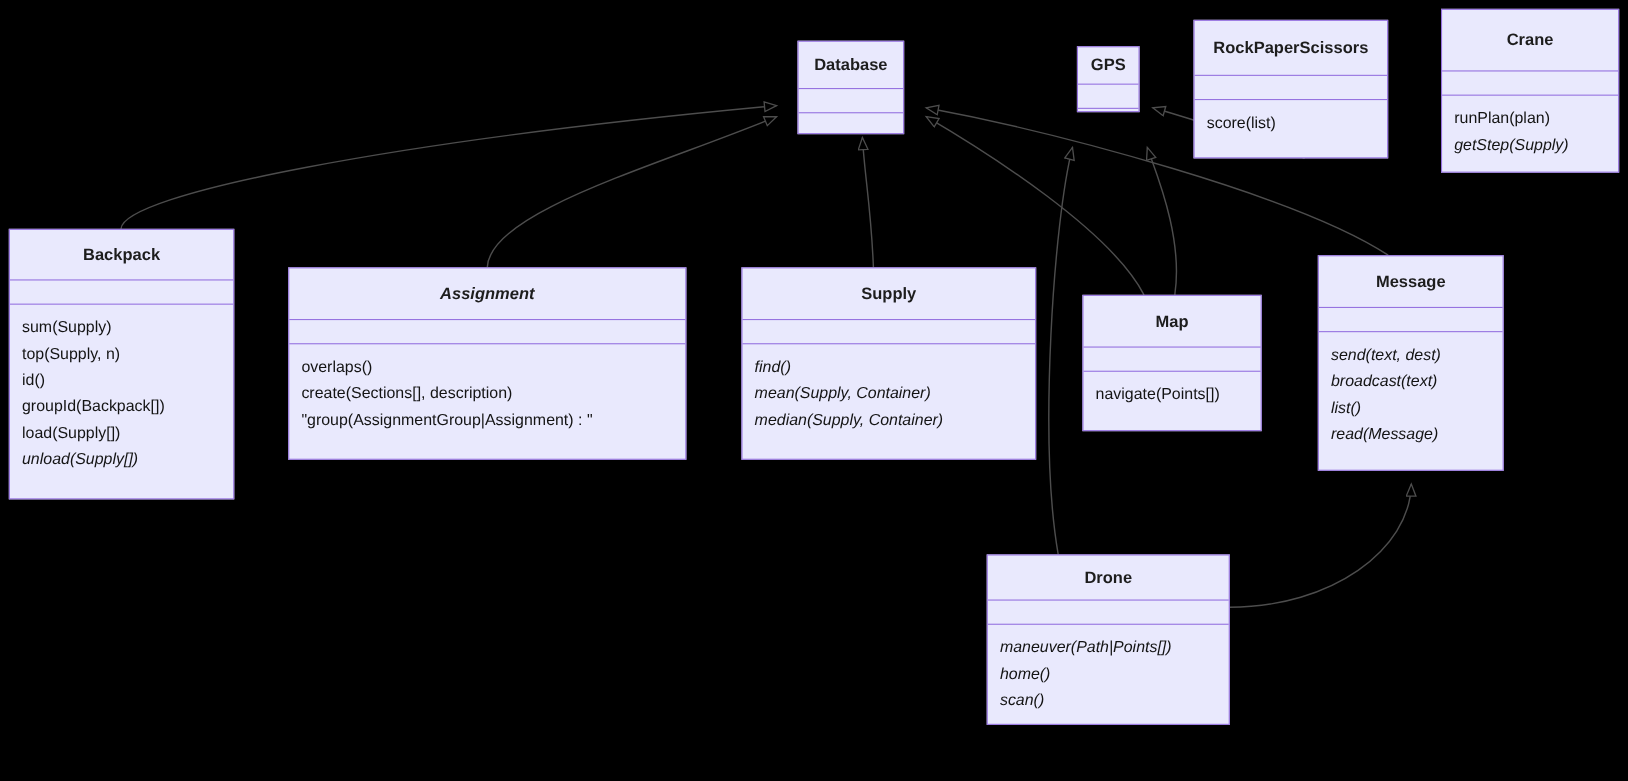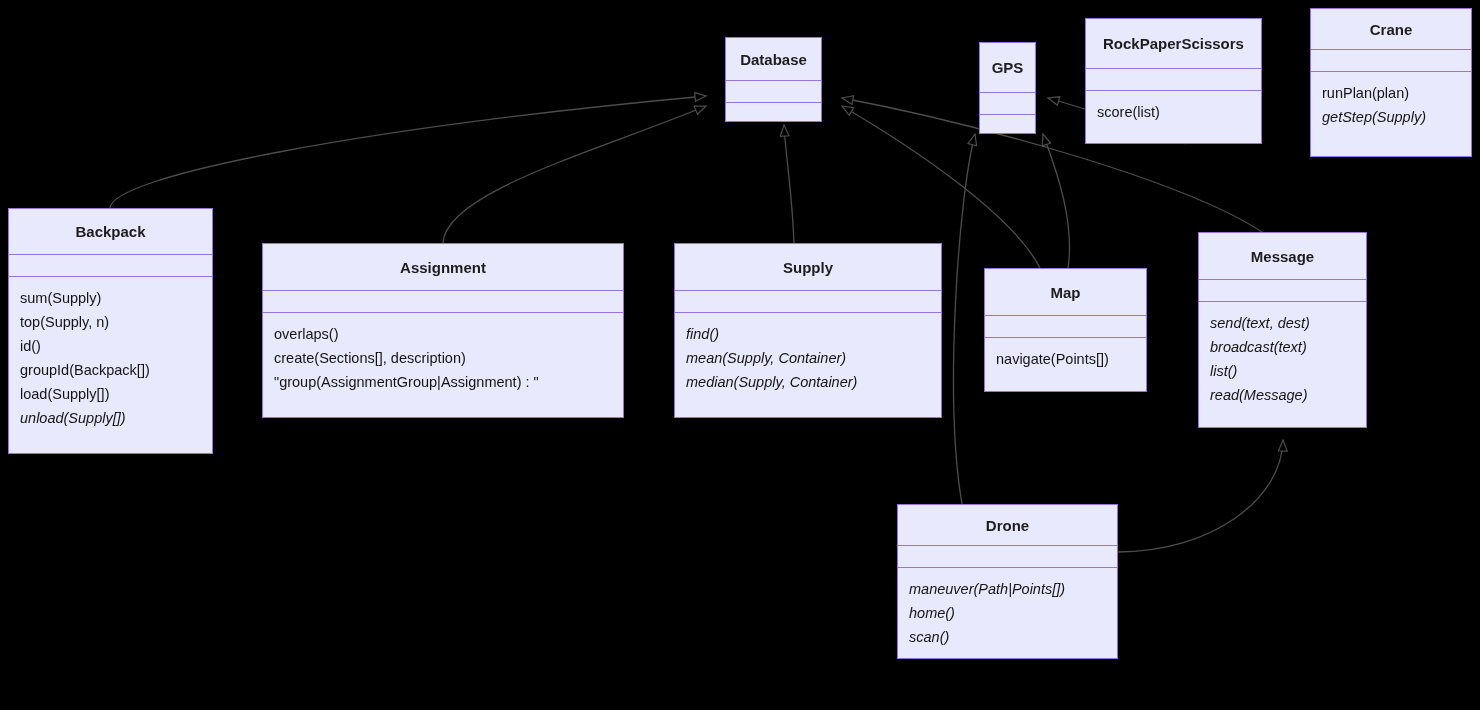--- a/index.html
+++ b/index.html
@@ -89,54 +89,54 @@
         <path d="M 1118 552 C 1210 552 1282 500 1283 440" fill="none" stroke="#4d4d4d" stroke-width="1.3" marker-end="url(#tri)"></path>
       </g>
   </svg>
 
   <div id="classes-group">
       <div class="uml-class" style="left: 725px; top: 37px; width: 97px; height: 85px; background: rgb(233, 233, 253); border-color: rgb(150, 115, 224);">
         <div class="uml-title" style="height: 55px; border-bottom-color: rgb(150, 115, 224);">Database</div>
         <div class="uml-attrs" style="height: 14px; border-bottom-color: rgb(150, 115, 224);"></div>
         <div class="uml-ops"></div>
       </div>
-      <div class="uml-class" style="left: 979px; top: 42px; width: 57px; height: 92px; background: rgb(233, 233, 253); border-color: rgb(150, 115, 224);">
+      <div class="uml-class" style="left: 979px; top: 42px; width: 57px; height: 60px; background: rgb(233, 233, 253); border-color: rgb(150, 115, 224);">
         <div class="uml-title" style="height: 52px; border-bottom-color: rgb(150, 115, 224);">GPS</div>
         <div class="uml-attrs" style="height: 14px; border-bottom-color: rgb(150, 115, 224);"></div>
         <div class="uml-ops"></div>
       </div>
       <div class="uml-class" style="left: 1085px; top: 18px; width: 177px; height: 126px; background: rgb(233, 233, 253); border-color: rgb(150, 115, 224);">
         <div class="uml-title" style="height: 50px; border-bottom-color: rgb(150, 115, 224);">RockPaperScissors</div>
         <div class="uml-attrs" style="height: 22px; border-bottom-color: rgb(150, 115, 224);"></div>
         <div class="uml-ops">
           <div class="uml-member">score(list)</div>
         </div>
       </div>
       <div class="uml-class" style="left: 1310px; top: 8px; width: 162px; height: 149px; background: rgb(233, 233, 253); border-color: rgb(150, 115, 224);">
-        <div class="uml-title" style="height: 41px; border-bottom-color: rgb(150, 115, 224);">Crane</div>
+        <div class="uml-title" style="height: 56px; border-bottom-color: rgb(150, 115, 224);">Crane</div>
         <div class="uml-attrs" style="height: 22px; border-bottom-color: rgb(150, 115, 224);"></div>
         <div class="uml-ops">
           <div class="uml-member">runPlan(plan)</div>
           <div class="uml-member abstract">getStep(Supply)</div>
         </div>
       </div>
       <div class="uml-class" style="left: 8px; top: 208px; width: 205px; height: 246px; background: rgb(233, 233, 253); border-color: rgb(150, 115, 224);">
         <div class="uml-title" style="height: 46px; border-bottom-color: rgb(150, 115, 224);">Backpack</div>
         <div class="uml-attrs" style="height: 22px; border-bottom-color: rgb(150, 115, 224);"></div>
         <div class="uml-ops">
           <div class="uml-member">sum(Supply)</div>
           <div class="uml-member">top(Supply, n)</div>
           <div class="uml-member">id()</div>
           <div class="uml-member">groupId(Backpack[])</div>
           <div class="uml-member">load(Supply[])</div>
           <div class="uml-member abstract">unload(Supply[])</div>
         </div>
       </div>
       <div class="uml-class" style="left: 262px; top: 243px; width: 362px; height: 175px; background: rgb(233, 233, 253); border-color: rgb(150, 115, 224);">
-        <div class="uml-title" style="height: 47px; border-bottom-color: rgb(150, 115, 224);">Assignment</div>
+        <div class="uml-title" style="height: 47px; border-bottom-color: rgb(150, 115, 224); font-style: italic;">Assignment</div>
         <div class="uml-attrs" style="height: 22px; border-bottom-color: rgb(150, 115, 224);"></div>
         <div class="uml-ops">
           <div class="uml-member">overlaps()</div>
           <div class="uml-member">create(Sections[], description)</div>
           <div class="uml-member">"group(AssignmentGroup|Assignment) : "</div>
         </div>
       </div>
       <div class="uml-class" style="left: 674px; top: 243px; width: 268px; height: 175px; background: rgb(233, 233, 253); border-color: rgb(150, 115, 224);">
         <div class="uml-title" style="height: 47px; border-bottom-color: rgb(150, 115, 224);">Supply</div>
         <div class="uml-attrs" style="height: 22px; border-bottom-color: rgb(150, 115, 224);"></div>

